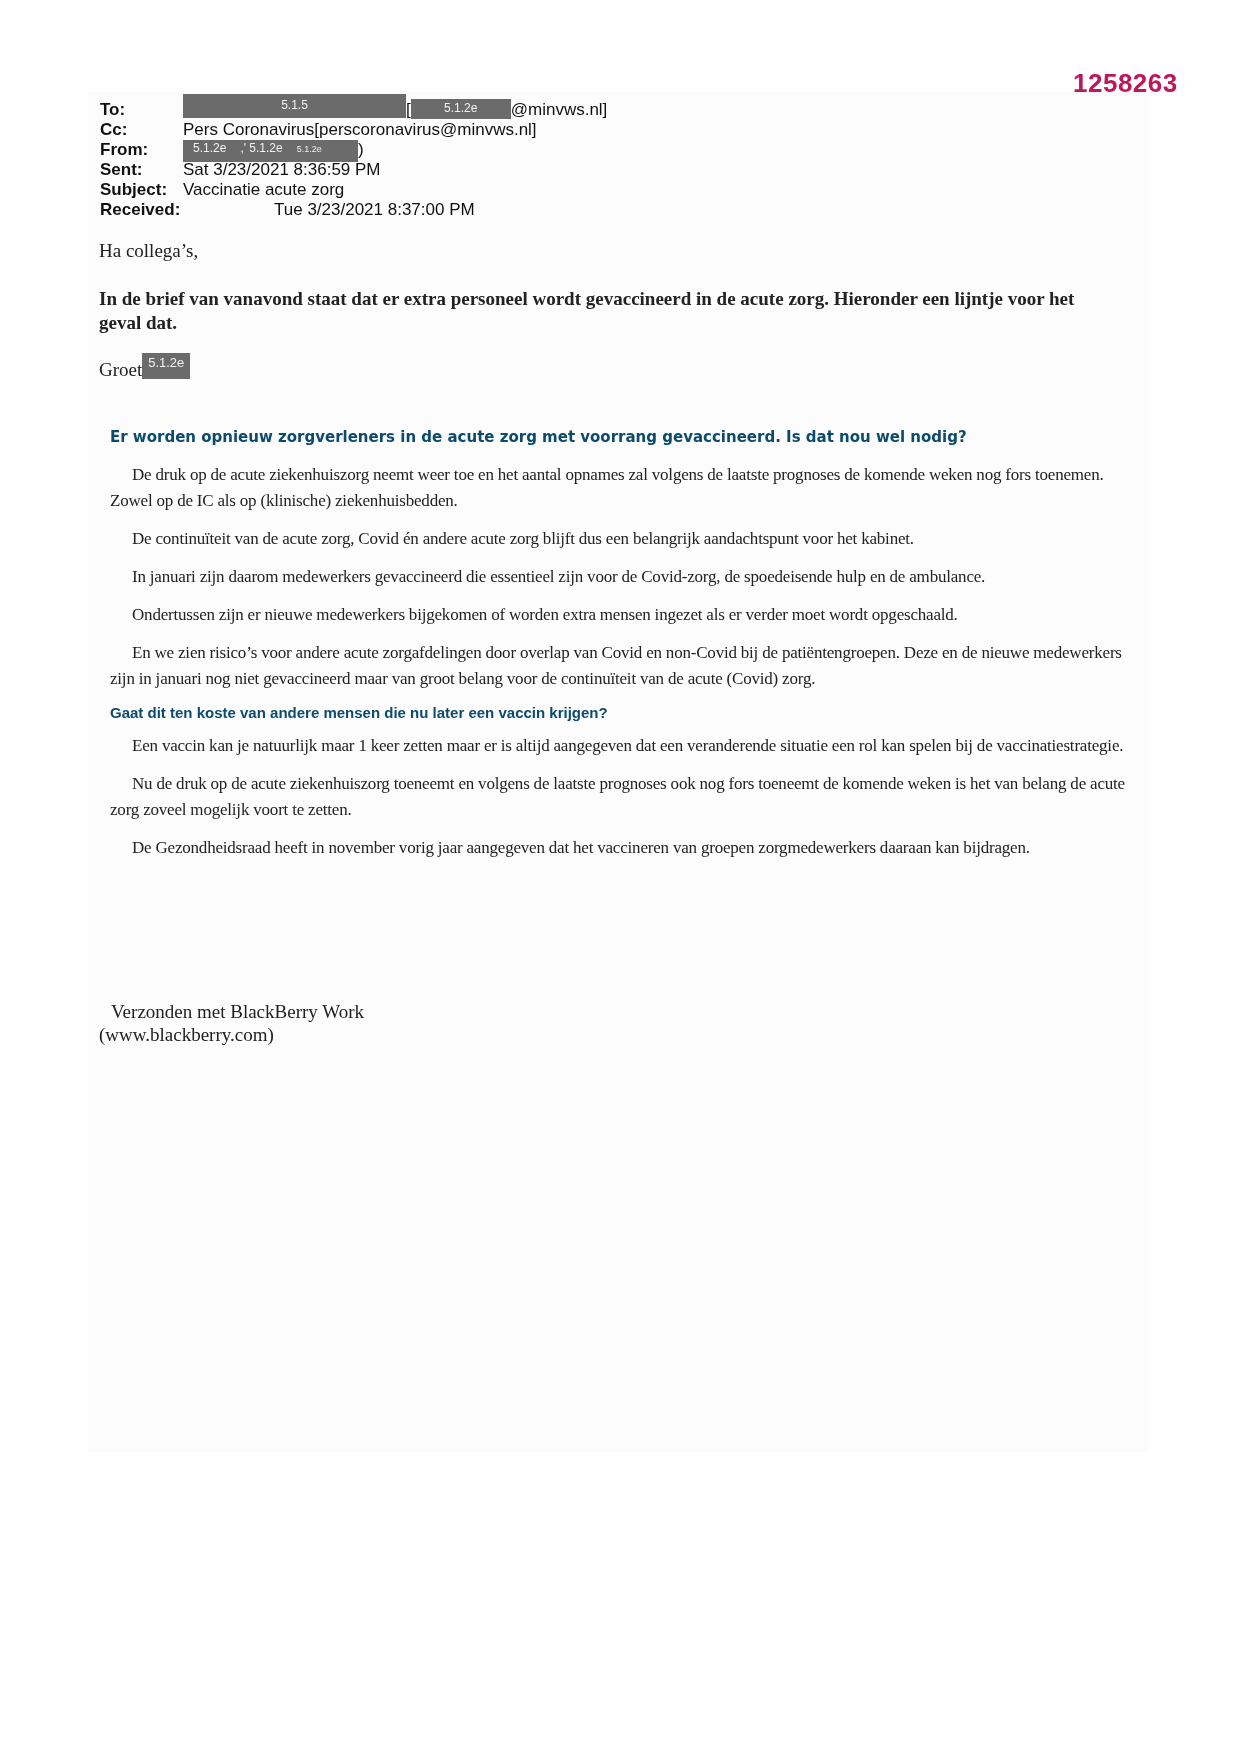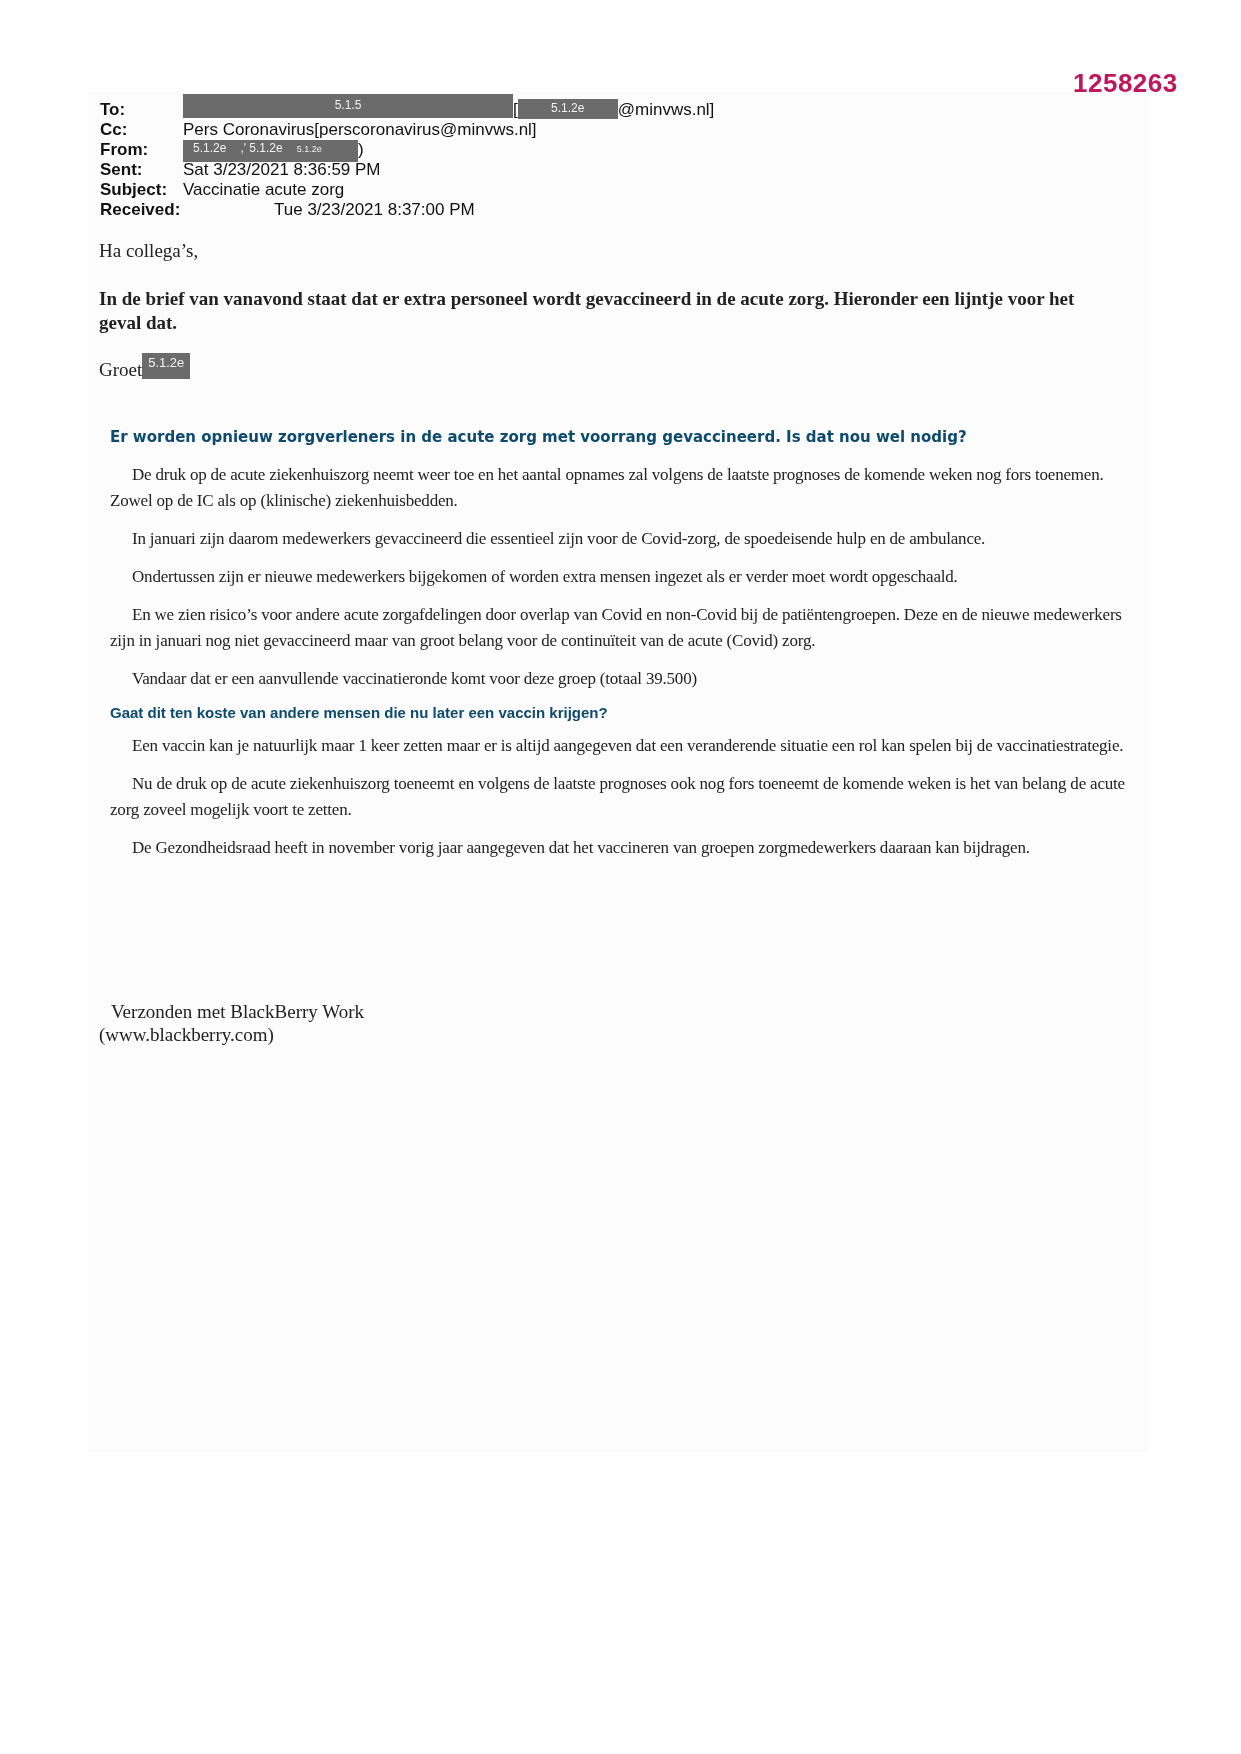--- a/index.html
+++ b/index.html
@@ -63,21 +63,21 @@
       display: inline-block;
       background: #6b6b6b;
       color: #f2f2f2;
       font-family: "Liberation Sans", sans-serif;
       font-size: 12px;
       text-align: center;
       vertical-align: top;
       line-height: 18px;
       height: 20px;
     }
-    .redact.to-name { width: 330px; height: 24px; margin-top: -6px; line-height: 22px; }
+    .redact.to-name { width: 223px; height: 24px; margin-top: -6px; line-height: 22px; }
     .redact.to-email { width: 100px; height: 20px; margin-top: -1px; }
     .redact.from { width: 175px; height: 22px; text-align: left; padding-left: 10px; box-sizing: border-box; line-height: 16px; }
     .redact.from span { margin-right: 14px; }
     .redact.from .tiny { font-size: 9px; }
     .redact.sig {
       width: 48px; height: 26px; line-height: 20px; vertical-align: top; margin-top: -6px;
       font-size: 13px;
     }
 
     .serif {
@@ -188,24 +188,24 @@
 
 <div class="greeting serif">Ha collega’s,</div>
 <div class="intro serif">In de brief van vanavond staat dat er extra personeel wordt gevaccineerd in de acute zorg. Hieronder een lijntje voor het geval dat.</div>
 <div class="groet serif">
   <span>Groet</span><span class="redact sig">5.1.2e</span>
 </div>
 
 <div class="qa">
   <div class="q-heading">Er worden opnieuw zorgverleners in de acute zorg met voorrang gevaccineerd. Is dat nou wel nodig?</div>
   <p class="para">De druk op de acute ziekenhuiszorg neemt weer toe en het aantal opnames zal volgens de laatste prognoses de komende weken nog fors toenemen. Zowel op de IC als op (klinische) ziekenhuisbedden.</p>
+  <p class="para">De continuïteit van de acute zorg, Covid én andere acute zorg blijft dus een belangrijk aandachtspunt voor het kabinet.</p>
   <p class="para">In januari zijn daarom medewerkers gevaccineerd die essentieel zijn voor de Covid-zorg, de spoedeisende hulp en de ambulance.</p>
   <p class="para">Ondertussen zijn er nieuwe medewerkers bijgekomen of worden extra mensen ingezet als er verder moet wordt opgeschaald.</p>
   <p class="para">En we zien risico’s voor andere acute zorgafdelingen door overlap van Covid en non-Covid bij de patiëntengroepen. Deze en de nieuwe medewerkers zijn in januari nog niet gevaccineerd maar van groot belang voor de continuïteit van de acute (Covid) zorg.</p>
-  <p class="para">Vandaar dat er een aanvullende vaccinatieronde komt voor deze groep (totaal 39.500)</p>
   <div class="q-heading small">Gaat dit ten koste van andere mensen die nu later een vaccin krijgen?</div>
   <p class="para">Een vaccin kan je natuurlijk maar 1 keer zetten maar er is altijd aangegeven dat een veranderende situatie een rol kan spelen bij de vaccinatiestrategie.</p>
   <p class="para">Nu de druk op de acute ziekenhuiszorg toeneemt en volgens de laatste prognoses ook nog fors toeneemt de komende weken is het van belang de acute zorg zoveel mogelijk voort te zetten.</p>
   <p class="para">De Gezondheidsraad heeft in november vorig jaar aangegeven dat het vaccineren van groepen zorgmedewerkers daaraan kan bijdragen.</p>
 </div>
 
 <div class="signature">
   <span class="l1">Verzonden met BlackBerry Work</span>
   <span class="l2">(www.blackberry.com)</span>
 </div>

